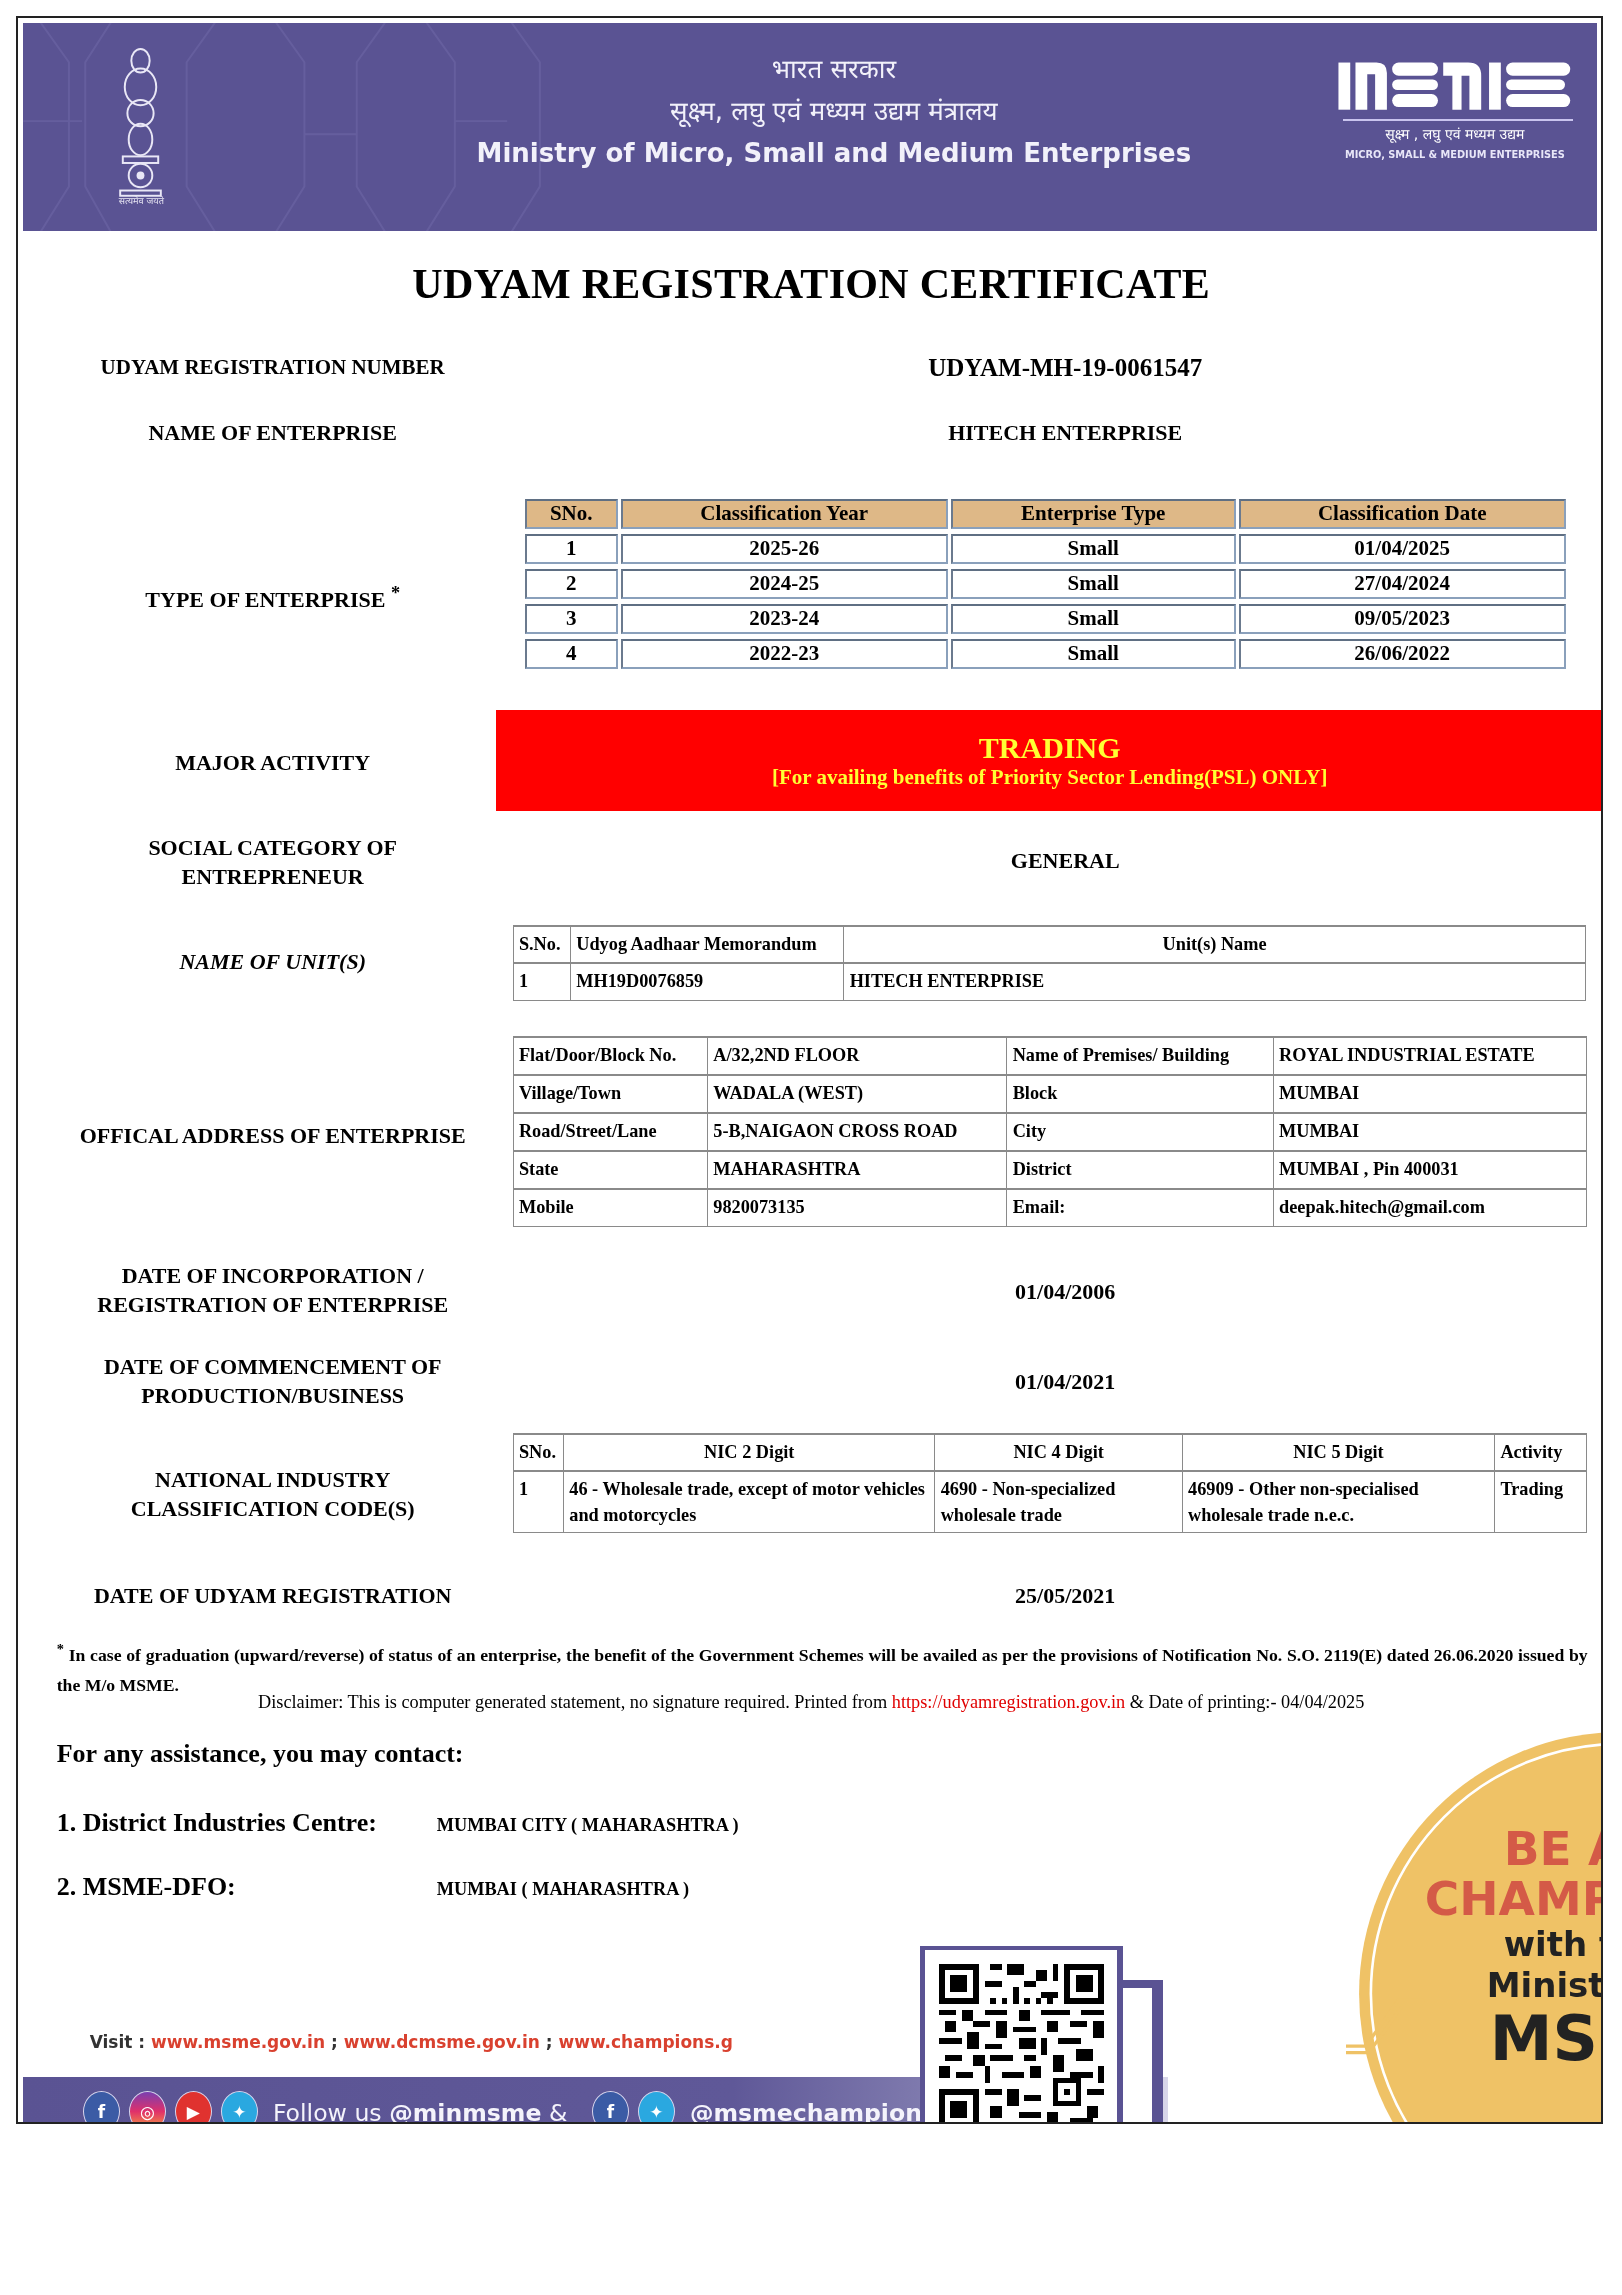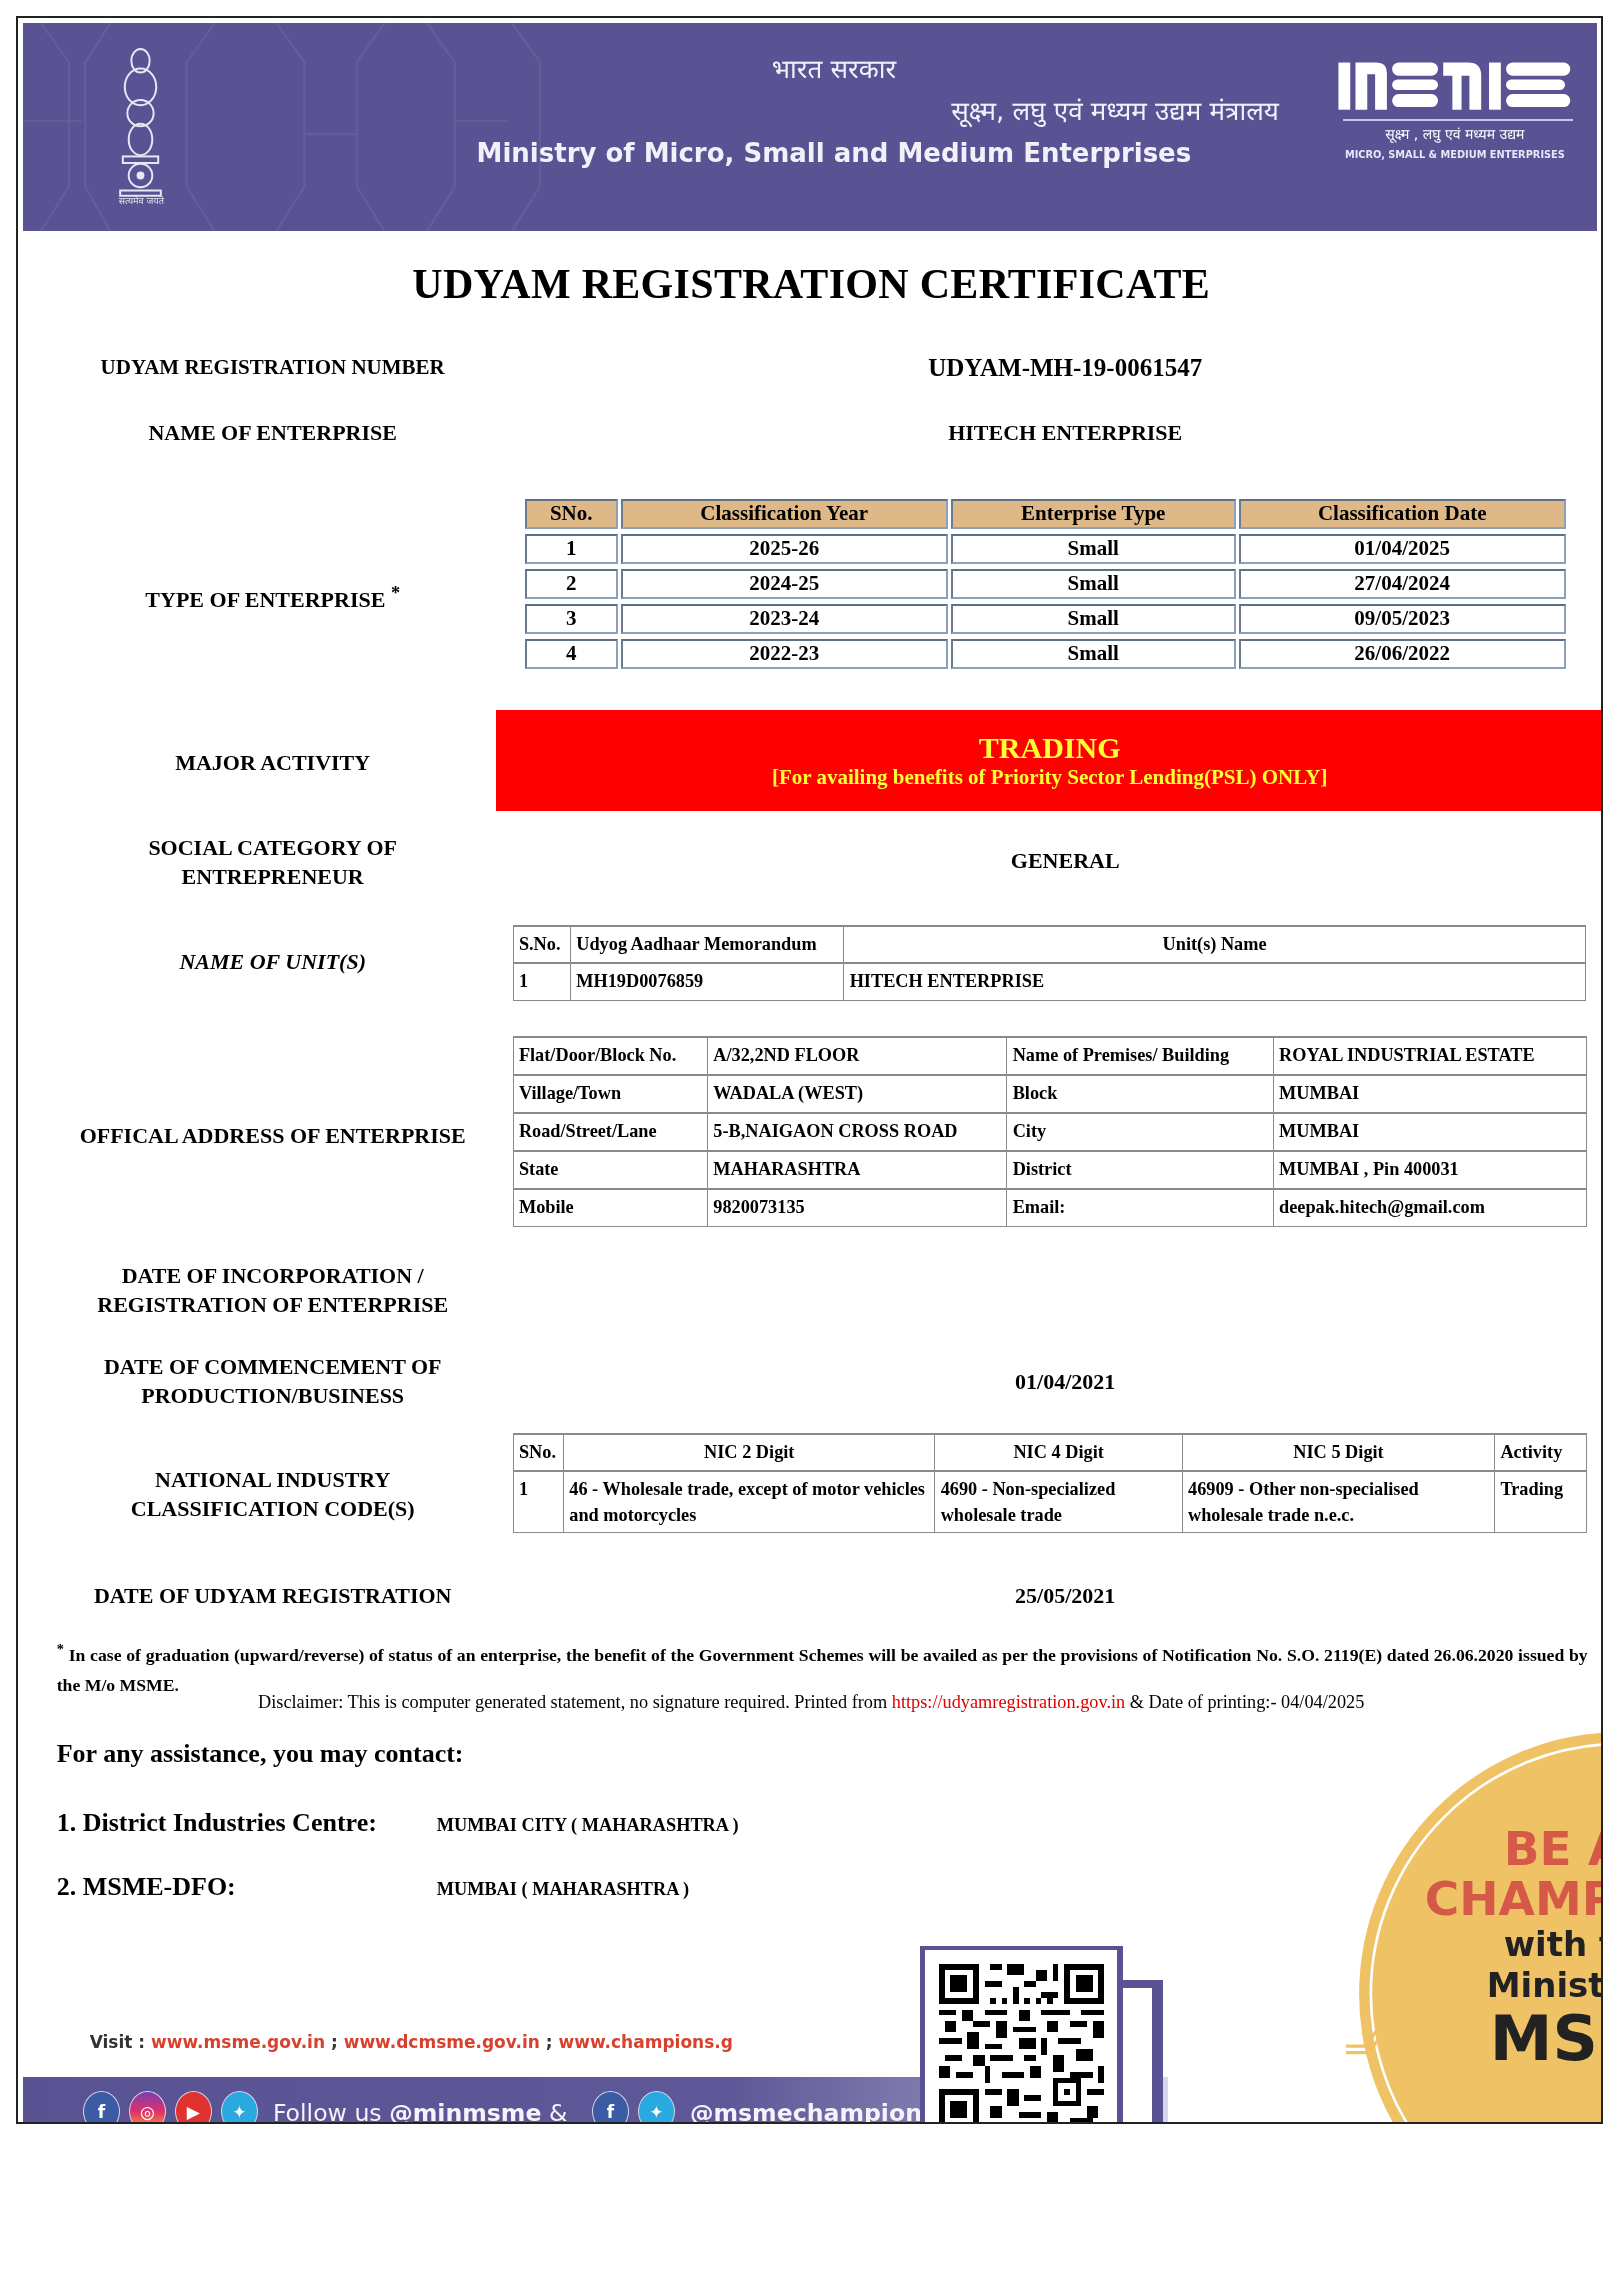--- a/index.html
+++ b/index.html
@@ -7,21 +7,21 @@
   .page-frame { position: absolute; left: 15.7px; top: 15.7px; width: 1587px; height: 2108px; border: 2px solid #222; box-sizing: border-box; overflow: hidden; background: #fff; }
 
   
   .header { position: absolute; left: 5.2px; top: 5.2px; width: 1574px; height: 208px; background: #5a5393; overflow: hidden; }
   .hex-bg { position: absolute; left: 0; top: 0; width: 1574px; height: 208px; }
   .emblem { position: absolute; left: 88px; top: 18.3px; width: 59px; height: 164px; }
   .emblem-caption { position: absolute; left: 79px; top: 171px; width: 79px; text-align: center; color: #e6e4f2; font-family: "DejaVu Sans", sans-serif; font-size: 9.2px; }
   .hdr-center { position: absolute; left: 366px; top: 26px; width: 890px; text-align: center; color: #f2f1fa; font-family: "DejaVu Sans", sans-serif; }
   .hdr-hindi-1 { font-size: 26px; height: 41px; line-height: 41px; }
   .hdr-eng-1 { font-size: 26px; height: 41px; line-height: 41px; font-weight: bold; letter-spacing: 0.3px; }
-  .hdr-hindi-2 { font-size: 26px; height: 43px; line-height: 43px; text-align: right; }
+  .hdr-hindi-2 { font-size: 26px; height: 43px; line-height: 43px; }
   .hdr-eng-2 { font-size: 26px; height: 41px; line-height: 41px; font-weight: bold; }
   .msme-logo { position: absolute; left: 1314px; top: 33px; width: 236px; height: 105px; }
   .msme-wordmark { position: absolute; left: 0; top: 0; width: 236px; height: 55px; }
   .msme-rule { position: absolute; left: 6.5px; top: 63px; width: 230px; height: 2.6px; background: #c9c4ee; }
   .msme-hindi { position: absolute; left: 0; top: 68px; width: 236px; text-align: center; color: #ffffff; font-family: "DejaVu Sans", sans-serif; font-size: 14px; }
   .msme-eng { position: absolute; left: 0; top: 93px; width: 236px; text-align: center; color: #e8e6f8; font-family: "DejaVu Sans", sans-serif; font-size: 9.8px; font-weight: bold; }
 
   .cert-title { position: absolute; left: 0; top: 242px; width: 1587px; text-align: center; font-size: 42px; font-weight: bold; letter-spacing: 0.3px; }
 
   .lbl { position: absolute; text-align: center; font-weight: bold; font-size: 22px; line-height: 29px; }
@@ -246,20 +246,21 @@
       <td>Email:</td>
       <td>deepak.hitech@gmail.com</td>
     </tr>
   </tbody>
     </table>
 
   <div class="lbl" style="left:26px; top:1243px; width:458px;">
     <div>DATE OF INCORPORATION /</div>
     <div>REGISTRATION OF ENTERPRISE</div>
   </div>
+  <div class="val" style="left:707px; top:1259px; width:681px;">01/04/2006</div>
 
   <div class="lbl" style="left:26px; top:1334px; width:458px;">
     <div>DATE OF COMMENCEMENT OF</div>
     <div>PRODUCTION/BUSINESS</div>
   </div>
   <div class="val" style="left:707px; top:1349px; width:681px;">01/04/2021</div>
 
   <div class="lbl" style="left:26px; top:1447px; width:458px;">
     <div>NATIONAL INDUSTRY</div>
     <div>CLASSIFICATION CODE(S)</div>

